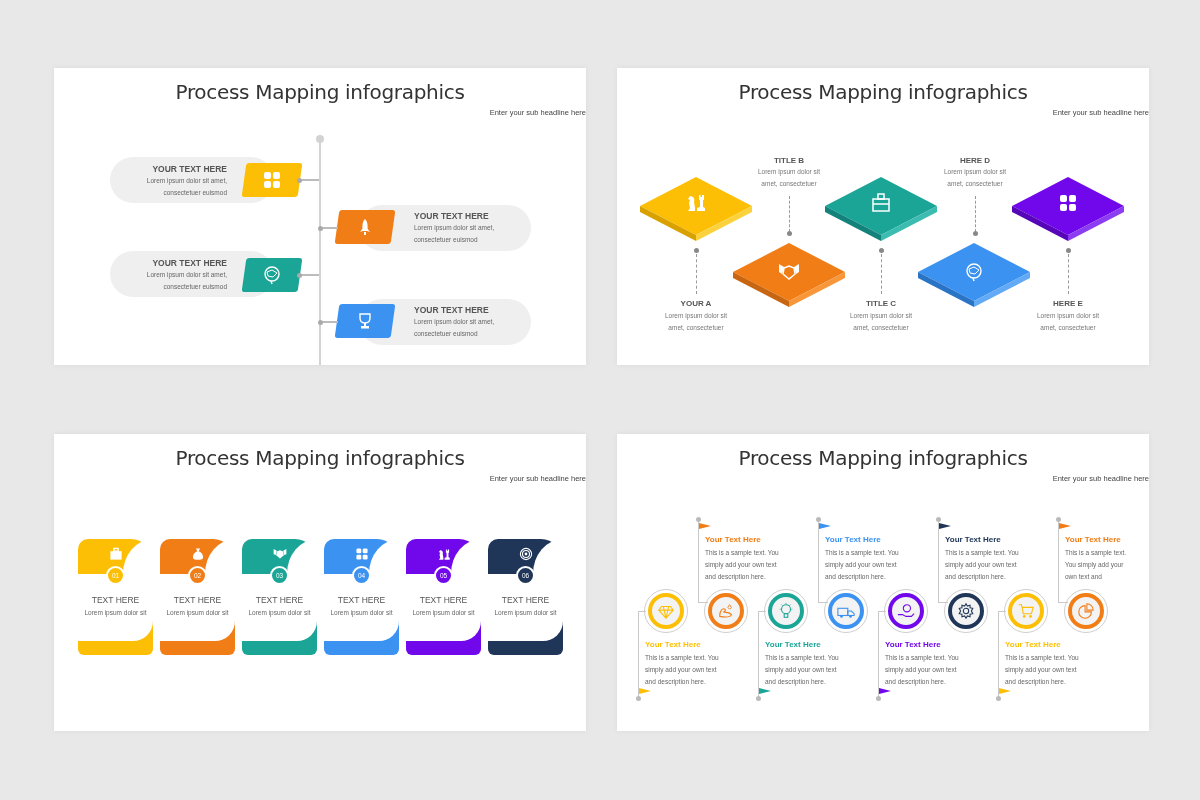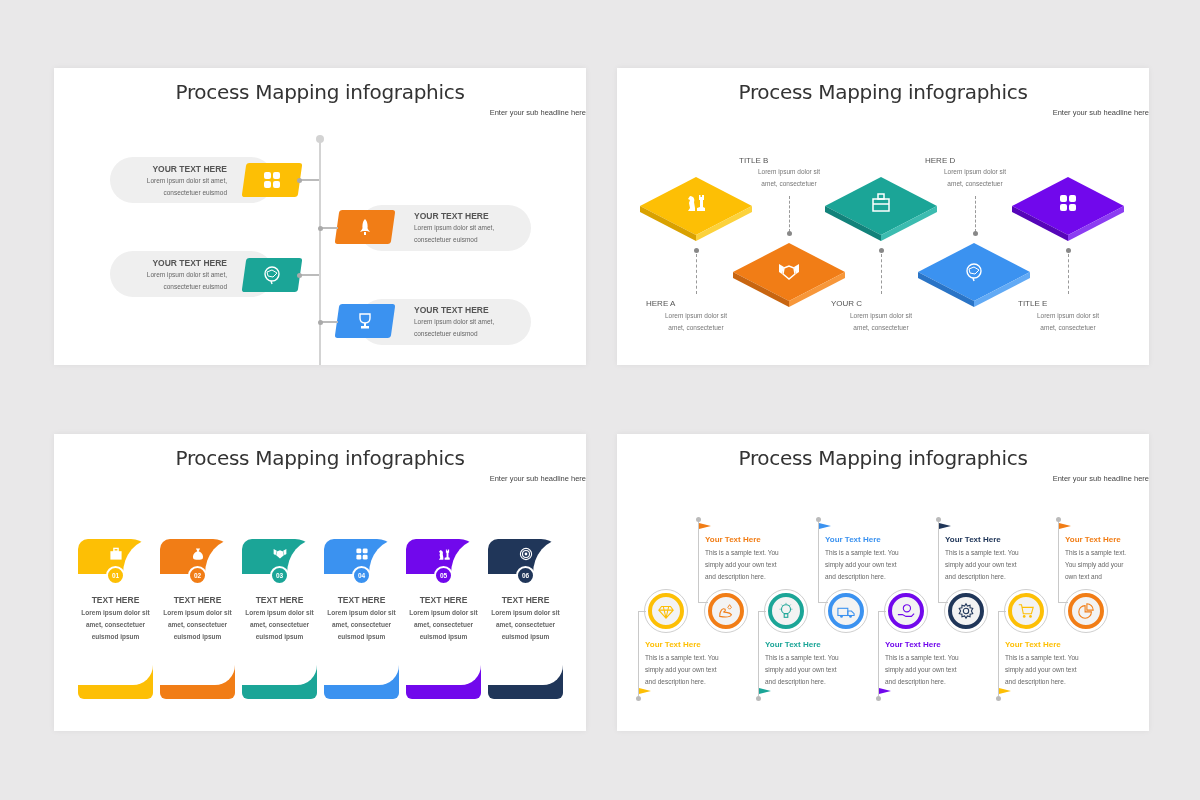--- a/index.html
+++ b/index.html
@@ -15,27 +15,27 @@
   .pill { position: absolute; height: 46px; background: #efefef; border-radius: 23px; }
   .pill-title { position: absolute; font-size: 8.5px; font-weight: bold; color: #555; white-space: nowrap; }
   .pill-text { position: absolute; font-size: 6.5px; color: #666; line-height: 12px; white-space: nowrap; }
   .para { position: absolute; width: 56px; height: 34px; transform: skewX(-8deg); border-radius: 3px; display: flex; align-items: center; justify-content: center; }
   .para svg { transform: skewX(8deg); }
   .conn { position: absolute; height: 2px; background: #bbb; }
   .conn-dot { position: absolute; width: 5px; height: 5px; border-radius: 50%; background: #aaa; }
 
   
   .iso { position: absolute; width: 114px; height: 66px; }
-  .iso-title { position: absolute; width: 100px; text-align: left; font-size: 8px; font-weight: normal; color: #555; }
+  .iso-title { position: absolute; width: 100px; text-align: center; font-size: 8px; font-weight: bold; color: #555; }
   .iso-text { position: absolute; width: 100px; text-align: center; font-size: 6.5px; color: #777; line-height: 12px; }
   .dash { position: absolute; width: 0; border-left: 1px dashed #999; }
   .gdot { position: absolute; width: 5px; height: 5px; border-radius: 50%; background: #888; }
 
   
-  .card { position: absolute; width: 75px; height: 160px; font-weight: bold; }
+  .card { position: absolute; width: 75px; height: 116px; }
   .card-top { position: absolute; left: 0; top: 0; width: 75px; height: 35px; border-radius: 10px 22px 0 0; }
   .card-top::after { content: ""; position: absolute; right: 0; bottom: 0; width: 30px; height: 35px; background: #fff; border-top-left-radius: 30px 35px; }
   .card-bot { position: absolute; left: 0; bottom: 0; width: 75px; height: 34px; border-radius: 0 0 6px 6px; }
   .card-bot::before { content: ""; position: absolute; left: 0; top: 0; width: 75px; height: 20px; background: #fff; border-bottom-right-radius: 20px 20px; }
   .card-num { position: absolute; left: 28px; top: 27px; width: 19px; height: 19px; border-radius: 50%; border: 2px solid #fff; color: #fff; font-size: 6.5px; text-align: center; line-height: 15px; }
   .card-icon { position: absolute; left: 28px; top: 5px; width: 20px; height: 20px; display: flex; align-items: center; justify-content: center; }
   .card-title { position: absolute; left: 0; width: 75px; top: 56px; text-align: center; font-size: 8.5px; color: #555; }
   .card-text { position: absolute; left: 0; width: 75px; top: 68px; text-align: center; font-size: 6.5px; color: #666; line-height: 12px; }
 
   
@@ -131,21 +131,21 @@
     <polygon points="57,1 113,30 57,59 1,30" fill="#fdbf05"></polygon>
     <polygon points="1,30 57,59 57,65 1,36" fill="#d9a100"></polygon>
     <polygon points="57,59 113,30 113,36 57,65" fill="#fcd23c"></polygon>
   </svg>
   <svg style="position:absolute; left:68px; top:123px;" width="22" height="22" viewBox="0 0 22 22">
       <path d="M3 20 H10 V17 L9 11 C10 9 9 5 5 5 L3 8 L5 9 L4 12 L5 17 L3 20Z" fill="#fff"></path>
       <path d="M12 20 H20 V17 L18 16 V9 H19 V4 H17 V6 H15.5 V4 H14 V9 H15 V16 L12 17Z" fill="#fff"></path>
     </svg>
   <div class="gdot" style="left:77px; top:180px;"></div>
   <div class="dash" style="left:79px; top:186px; height:40px;"></div>
-  <div class="iso-title" style="left:29px; top:231px;">HERE A</div>
+  <div class="iso-title" style="left:29px; top:231px;">YOUR A</div>
   <div class="iso-text" style="left:29px; top:242px;">Lorem ipsum dolor sit</div>
   <div class="iso-text" style="left:29px; top:254px;">amet, consectetuer</div>
 
   <svg class="iso" style="left:115px; top:174px;" viewBox="0 0 114 66">
     <polygon points="57,1 113,30 57,59 1,30" fill="#f17d16"></polygon>
     <polygon points="1,30 57,59 57,65 1,36" fill="#c86510"></polygon>
     <polygon points="57,59 113,30 113,36 57,65" fill="#f7973a"></polygon>
   </svg>
   <svg style="position:absolute; left:161px; top:193px;" width="22" height="22" viewBox="0 0 22 22">
       <path d="M1 3 L6 6 L4 13 L1 11Z M21 3 L16 6 L18 13 L21 11Z" fill="#fff"></path>
@@ -162,21 +162,21 @@
     <polygon points="1,30 57,59 57,65 1,36" fill="#12827a"></polygon>
     <polygon points="57,59 113,30 113,36 57,65" fill="#3cbcb0"></polygon>
   </svg>
   <svg style="position:absolute; left:254px; top:124px;" width="20" height="22" viewBox="0 0 20 22">
       <rect x="7" y="2" width="6" height="5" fill="none" stroke="#fff" stroke-width="1.5"></rect>
       <rect x="2" y="7" width="16" height="12" fill="none" stroke="#fff" stroke-width="1.5"></rect>
       <line x1="2" y1="12" x2="18" y2="12" stroke="#fff" stroke-width="1.5"></line>
     </svg>
   <div class="gdot" style="left:262px; top:180px;"></div>
   <div class="dash" style="left:264px; top:186px; height:40px;"></div>
-  <div class="iso-title" style="left:214px; top:231px;">YOUR C</div>
+  <div class="iso-title" style="left:214px; top:231px;">TITLE C</div>
   <div class="iso-text" style="left:214px; top:242px;">Lorem ipsum dolor sit</div>
   <div class="iso-text" style="left:214px; top:254px;">amet, consectetuer</div>
 
   <svg class="iso" style="left:300px; top:174px;" viewBox="0 0 114 66">
     <polygon points="57,1 113,30 57,59 1,30" fill="#3b92f0"></polygon>
     <polygon points="1,30 57,59 57,65 1,36" fill="#2a74c6"></polygon>
     <polygon points="57,59 113,30 113,36 57,65" fill="#62aaf5"></polygon>
   </svg>
   <svg style="position:absolute; left:347px; top:193px;" width="20" height="22" viewBox="0 0 20 20">
       <circle cx="10" cy="9" r="7" fill="none" stroke="#fff" stroke-width="1.4"></circle>
@@ -195,21 +195,21 @@
     <polygon points="57,59 113,30 113,36 57,65" fill="#8c3df2"></polygon>
   </svg>
   <svg style="position:absolute; left:441px; top:125px;" width="20" height="20" viewBox="0 0 20 20">
       <rect x="2" y="2" width="7" height="7" rx="2" fill="#fff"></rect>
       <rect x="11" y="2" width="7" height="7" rx="2" fill="#fff"></rect>
       <rect x="2" y="11" width="7" height="7" rx="2" fill="#fff"></rect>
       <rect x="11" y="11" width="7" height="7" rx="2" fill="#fff"></rect>
     </svg>
   <div class="gdot" style="left:449px; top:180px;"></div>
   <div class="dash" style="left:451px; top:186px; height:40px;"></div>
-  <div class="iso-title" style="left:401px; top:231px;">TITLE E</div>
+  <div class="iso-title" style="left:401px; top:231px;">HERE E</div>
   <div class="iso-text" style="left:401px; top:242px;">Lorem ipsum dolor sit</div>
   <div class="iso-text" style="left:401px; top:254px;">amet, consectetuer</div>
 </div>
 
 <div class="slide" style="left:54px; top:434px;">
   <div class="slide-title">Process Mapping infographics</div>
   <div class="slide-sub">Enter your sub headline here</div>
 
   <div class="card" style="left:24px; top:105px;">
     <div class="card-top" style="background:#fdbf05;"></div>

